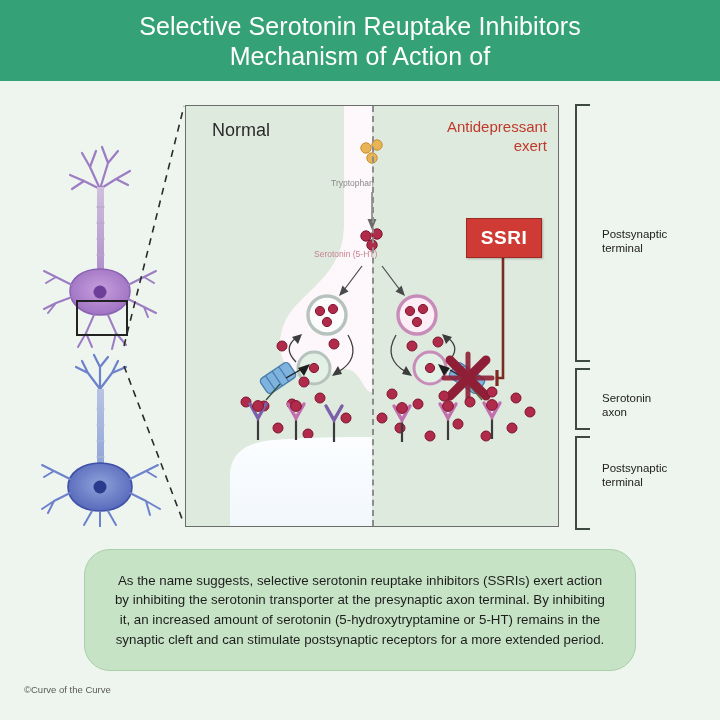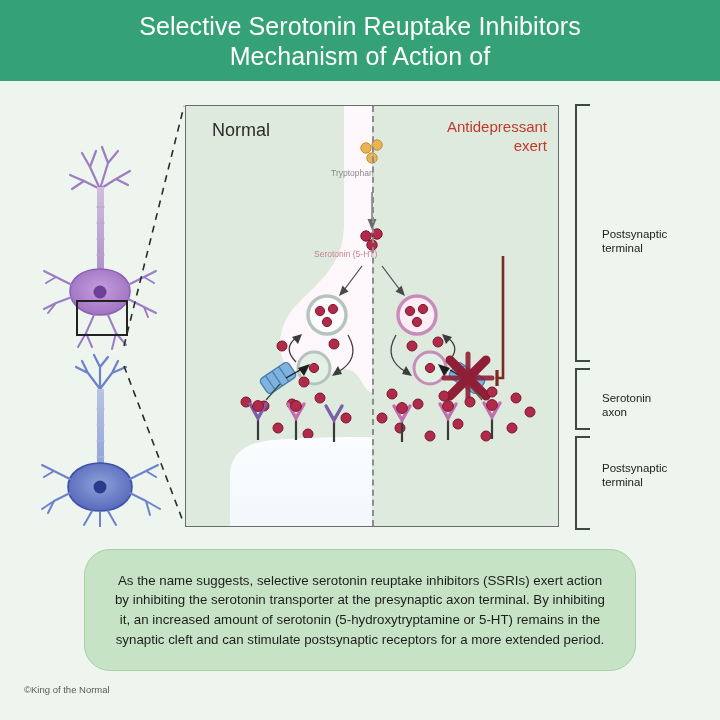--- a/index.html
+++ b/index.html
@@ -53,21 +53,21 @@
   }
   
   #divider{
     position:absolute;left:186px;top:0px;width:0;height:420px;
     border-left:2px dashed #8d8d8d;
   }
   
   .mini{
     position:absolute;font-size:8.5px;color:#8a8a8a;white-space:nowrap;
   }
-  #lbl-tryp{left:145px;top:62px;}
+  #lbl-tryp{left:145px;top:72px;}
   #lbl-sero{left:128px;top:143px;color:#c87f8c;font-size:8.5px;}
   
   #ssri-box{
     position:absolute;left:280px;top:112px;width:74px;height:38px;
     background:#cf3b34;border:1.6px solid #9c2a24;
     display:flex;align-items:center;justify-content:center;
     box-shadow:1px 1px 2px rgba(0,0,0,.25);
   }
   #ssri-box span{color:#fff;font-size:19px;font-weight:700;letter-spacing:.5px;}
 
@@ -400,20 +400,23 @@
     <div class="panel-title" id="label-anti">
       <span>Antidepressant</span><br>
       <span>exert</span>
     </div>
 
     <div class="mini" id="lbl-tryp">Tryptophan</div>
     <div class="mini" id="lbl-sero">Serotonin (5-HT)</div>
     
 
     
+    <div id="ssri-box">
+      <span>SSRI</span>
+    </div>
   </div>
 
   <div id="brackets">
     <svg width="148" height="436" viewBox="0 0 148 436">
       <g stroke="#3d4a42" stroke-width="2" fill="none">
 
         <path d="M18 6 L4 6 L4 262 L18 262"></path>
 
         <path d="M18 270 L4 270 L4 330 L18 330"></path>
 
@@ -431,15 +434,15 @@
     <div class="brk-label" id="brk-l2">
       <span>Postsynaptic</span><br>
       <span>terminal</span>
     </div>
   </div>
 
   <div id="caption">
     <p>As the name suggests, selective serotonin reuptake inhibitors (SSRIs) exert action by inhibiting the serotonin transporter at the presynaptic axon terminal. By inhibiting it, an increased amount of serotonin (5-hydroxytryptamine or 5-HT) remains in the synaptic cleft and can stimulate postsynaptic receptors for a more extended period.</p>
   </div>
 
-  <div id="credit">©King of the Normal</div>
+  <div id="credit">©Curve of the Curve</div>
 
 </div>
 
 </body></html>

